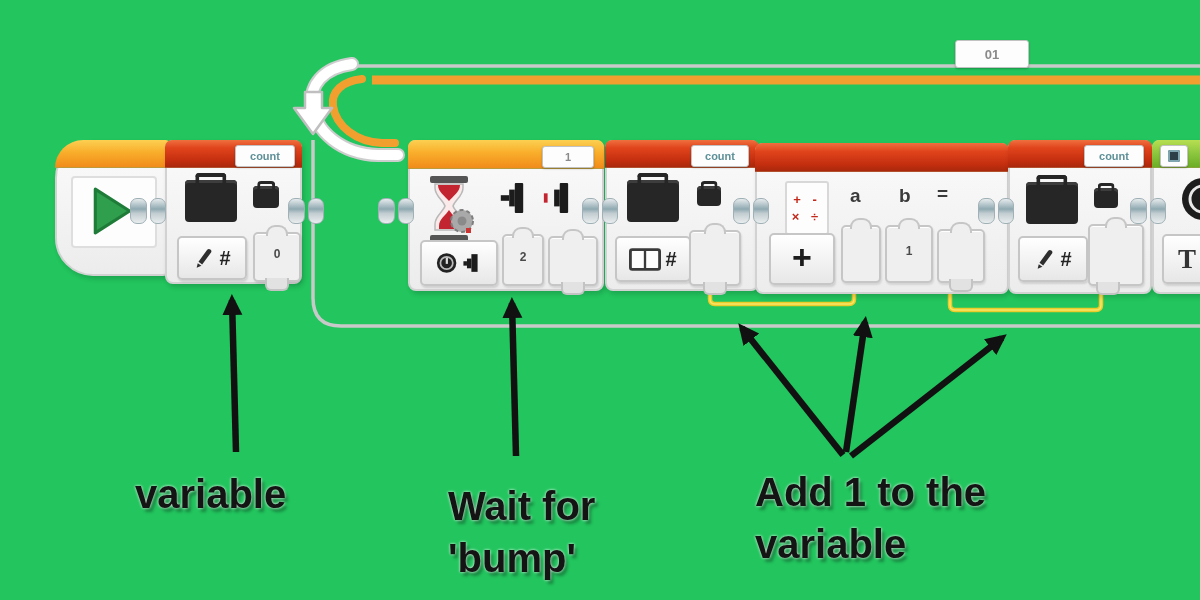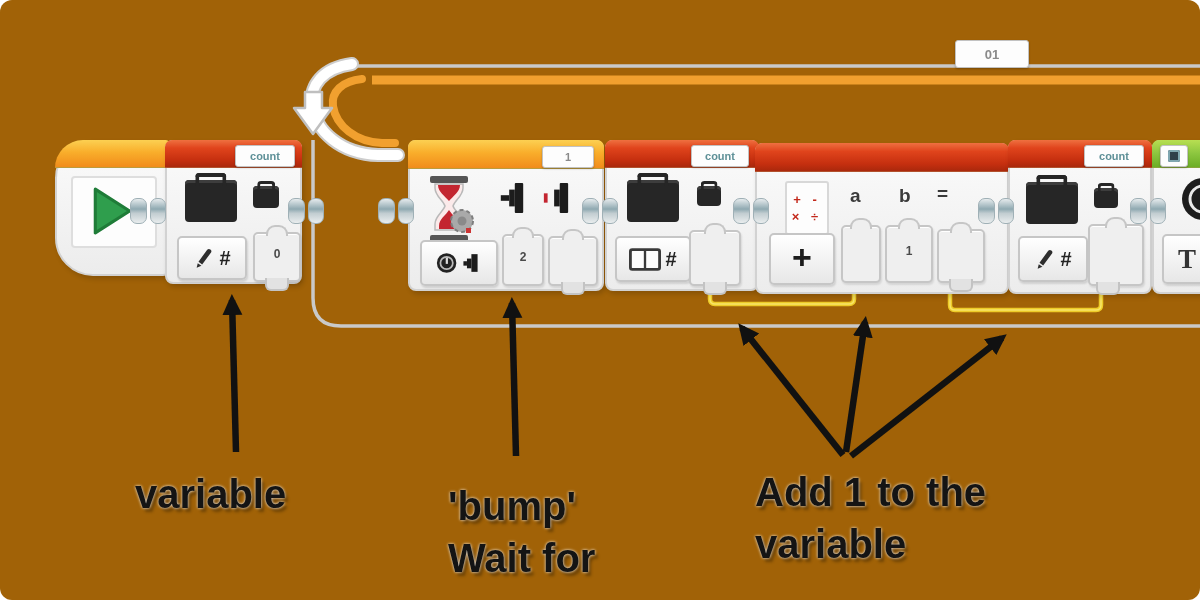--- a/index.html
+++ b/index.html
@@ -1,17 +1,17 @@
 <!DOCTYPE html>
 <html><head>
 <meta charset="utf-8">
 <style>
   html,body{margin:0;padding:0;background:#fff;}
-  #canvas{position:relative;width:1200px;height:600px;background:#a16207;overflow:hidden;
-          font-family:"Liberation Sans",sans-serif;border-radius:12px;}
+  #canvas{position:relative;width:1200px;height:600px;background:#22c55e;overflow:hidden;
+          font-family:"Liberation Sans",sans-serif;}
   svg.layer{position:absolute;left:0;top:0;}
   #bg{z-index:1;} #fg{z-index:8;}
 
   
   .block{position:absolute;background:linear-gradient(180deg,#fbfbfb,#ececec);
          border:2px solid #d2d2d2;border-radius:8px;box-shadow:2px 3px 5px rgba(0,0,0,0.16);z-index:2;}
   .bhead{position:absolute;top:-2px;left:-2px;right:-2px;height:27px;border-radius:7px 7px 0 0;
          border-bottom:1px solid rgba(0,0,0,0.25);}
   .hd-orange{background:linear-gradient(180deg,#fcd052 0%,#f9ae2b 45%,#f18c1b 100%);}
   .hd-red{background:linear-gradient(180deg,#ef7040 0%,#e0441c 30%,#c52f0f 75%,#aa280c 100%);}
@@ -268,21 +268,21 @@
     <line x1="516" y1="456" x2="512" y2="303" stroke="#111" stroke-width="6.5" marker-end="url(#ah)"></line>
     <line x1="843" y1="455" x2="742" y2="328" stroke="#111" stroke-width="6.5" marker-end="url(#ah)"></line>
     <line x1="846" y1="452" x2="865" y2="322" stroke="#111" stroke-width="6.5" marker-end="url(#ah)"></line>
     <line x1="851" y1="456" x2="1002" y2="338" stroke="#111" stroke-width="6.5" marker-end="url(#ah)"></line>
   </svg>
 
   <div class="note" style="left:135px;top:468px;">
     <span>variable</span>
   </div>
   <div class="note" style="left:448px;top:480px;">
+    <span>Wait for</span>
     <span>'bump'</span>
-    <span>Wait for</span>
   </div>
   <div class="note" style="left:755px;top:466px;">
     <span>Add 1 to the</span>
     <span>variable</span>
   </div>
 
 </div>
 
 </body></html>

